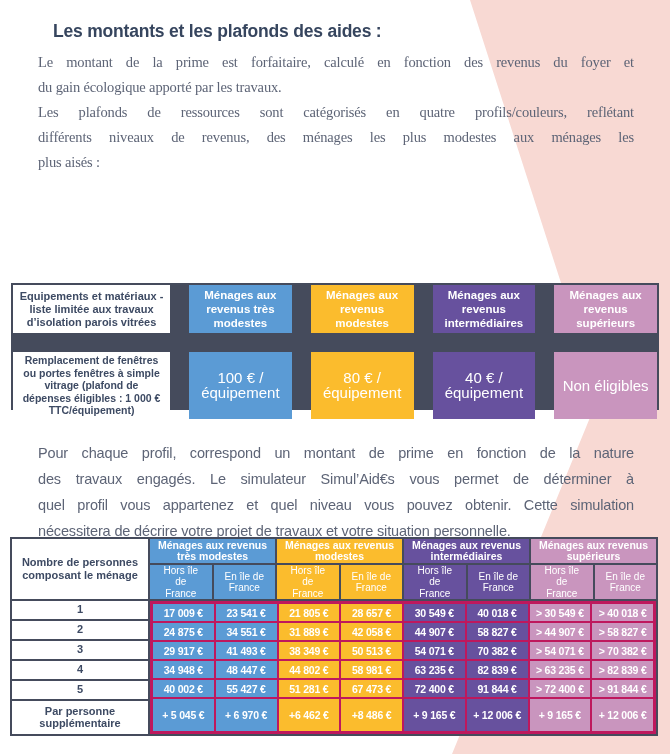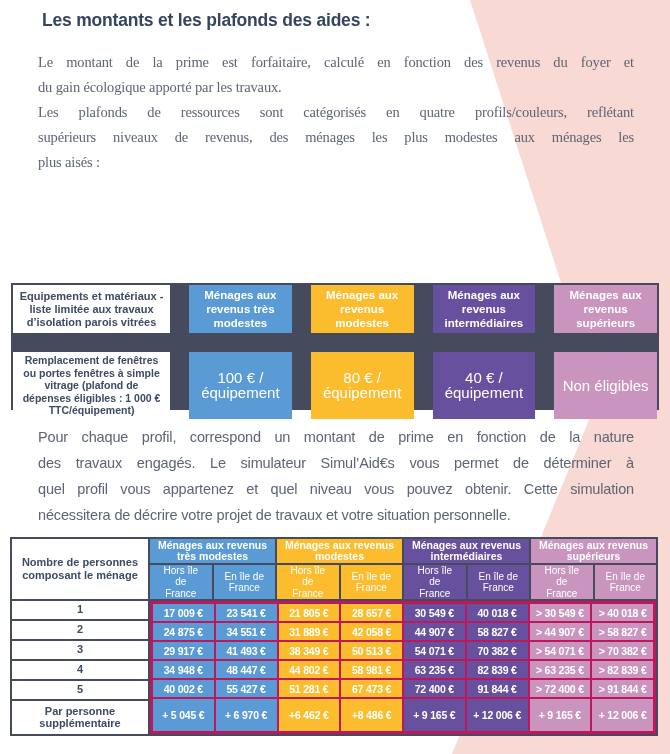--- a/index.html
+++ b/index.html
@@ -8,26 +8,26 @@
     font-family:"Liberation Sans", sans-serif; overflow:hidden;
     color:#5d6476;
   }
   .pink-wedge{
     position:absolute; left:0; top:0; width:670px; height:754px;
     background:#f8d9d3; z-index:0;
     clip-path:polygon(470px 0px, 670px 0px, 670px 754px, 452px 754px, 598px 398px);
   }
   .layer{position:absolute; z-index:1;}
   .title{
-    left:38px; top:6px; width:600px; margin:4px;
+    left:38px; top:6px; width:600px; margin:15px;
     font-size:17.5px; font-weight:bold; color:#36455e; letter-spacing:-0.2px;
   }
   .para{ width:596px; left:38px; font-size:14.5px; line-height:25px; color:#5d6476; letter-spacing:-0.15px;}
   .para1{ top:50px;font-family:Liberation Serif, serif; }
-  .para2{ top:424px; line-height:26px;}
+  .para2{ top:440px; line-height:26px;}
   .pline{ text-align:justify; text-align-last:justify; white-space:normal;}
   .pend{ text-align-last:left; }
 
   .profiles{ left:42px; top:174px; width:400px;}
   .profile-item{ height:27px; display:flex; align-items:center; }
   .bullet{ width:6px; height:6px; margin-right:17px; flex:0 0 auto;}
   .profile-label{ font-size:15px; font-weight:bold; letter-spacing:-0.2px;}
 
   
   .table1{
@@ -89,21 +89,21 @@
 
 <div class="page">
   <div class="pink-wedge"></div>
 
   <h1 class="layer title">Les montants et les plafonds des aides :</h1>
 
   <div class="layer para para1" id="para1">
       <div class="pline">Le montant de la prime est forfaitaire, calculé en fonction des revenus du foyer et</div>
       <div class="pline pend">du gain écologique apporté par les travaux.</div>
       <div class="pline">Les plafonds de ressources sont catégorisés en quatre profils/couleurs, reflétant</div>
-      <div class="pline">supérieurs niveaux de revenus, des ménages les plus modestes aux ménages les</div>
+      <div class="pline">différents niveaux de revenus, des ménages les plus modestes aux ménages les</div>
       <div class="pline pend">plus aisés :</div>
     </div>
 
 
   <div class="layer table1" id="table1">
       <div class="t1-cell t1-head-white">Equipements et matériaux - liste limitée aux travaux d’isolation parois vitrées</div>
       <div class="t1-cell t1-colored-head bg-blue">Ménages aux revenus très modestes</div>
       <div class="t1-cell t1-colored-head bg-yellow">Ménages aux revenus modestes</div>
       <div class="t1-cell t1-colored-head bg-purple">Ménages aux revenus intermédiaires</div>
       <div class="t1-cell t1-colored-head bg-rose">Ménages aux revenus supérieurs</div>

